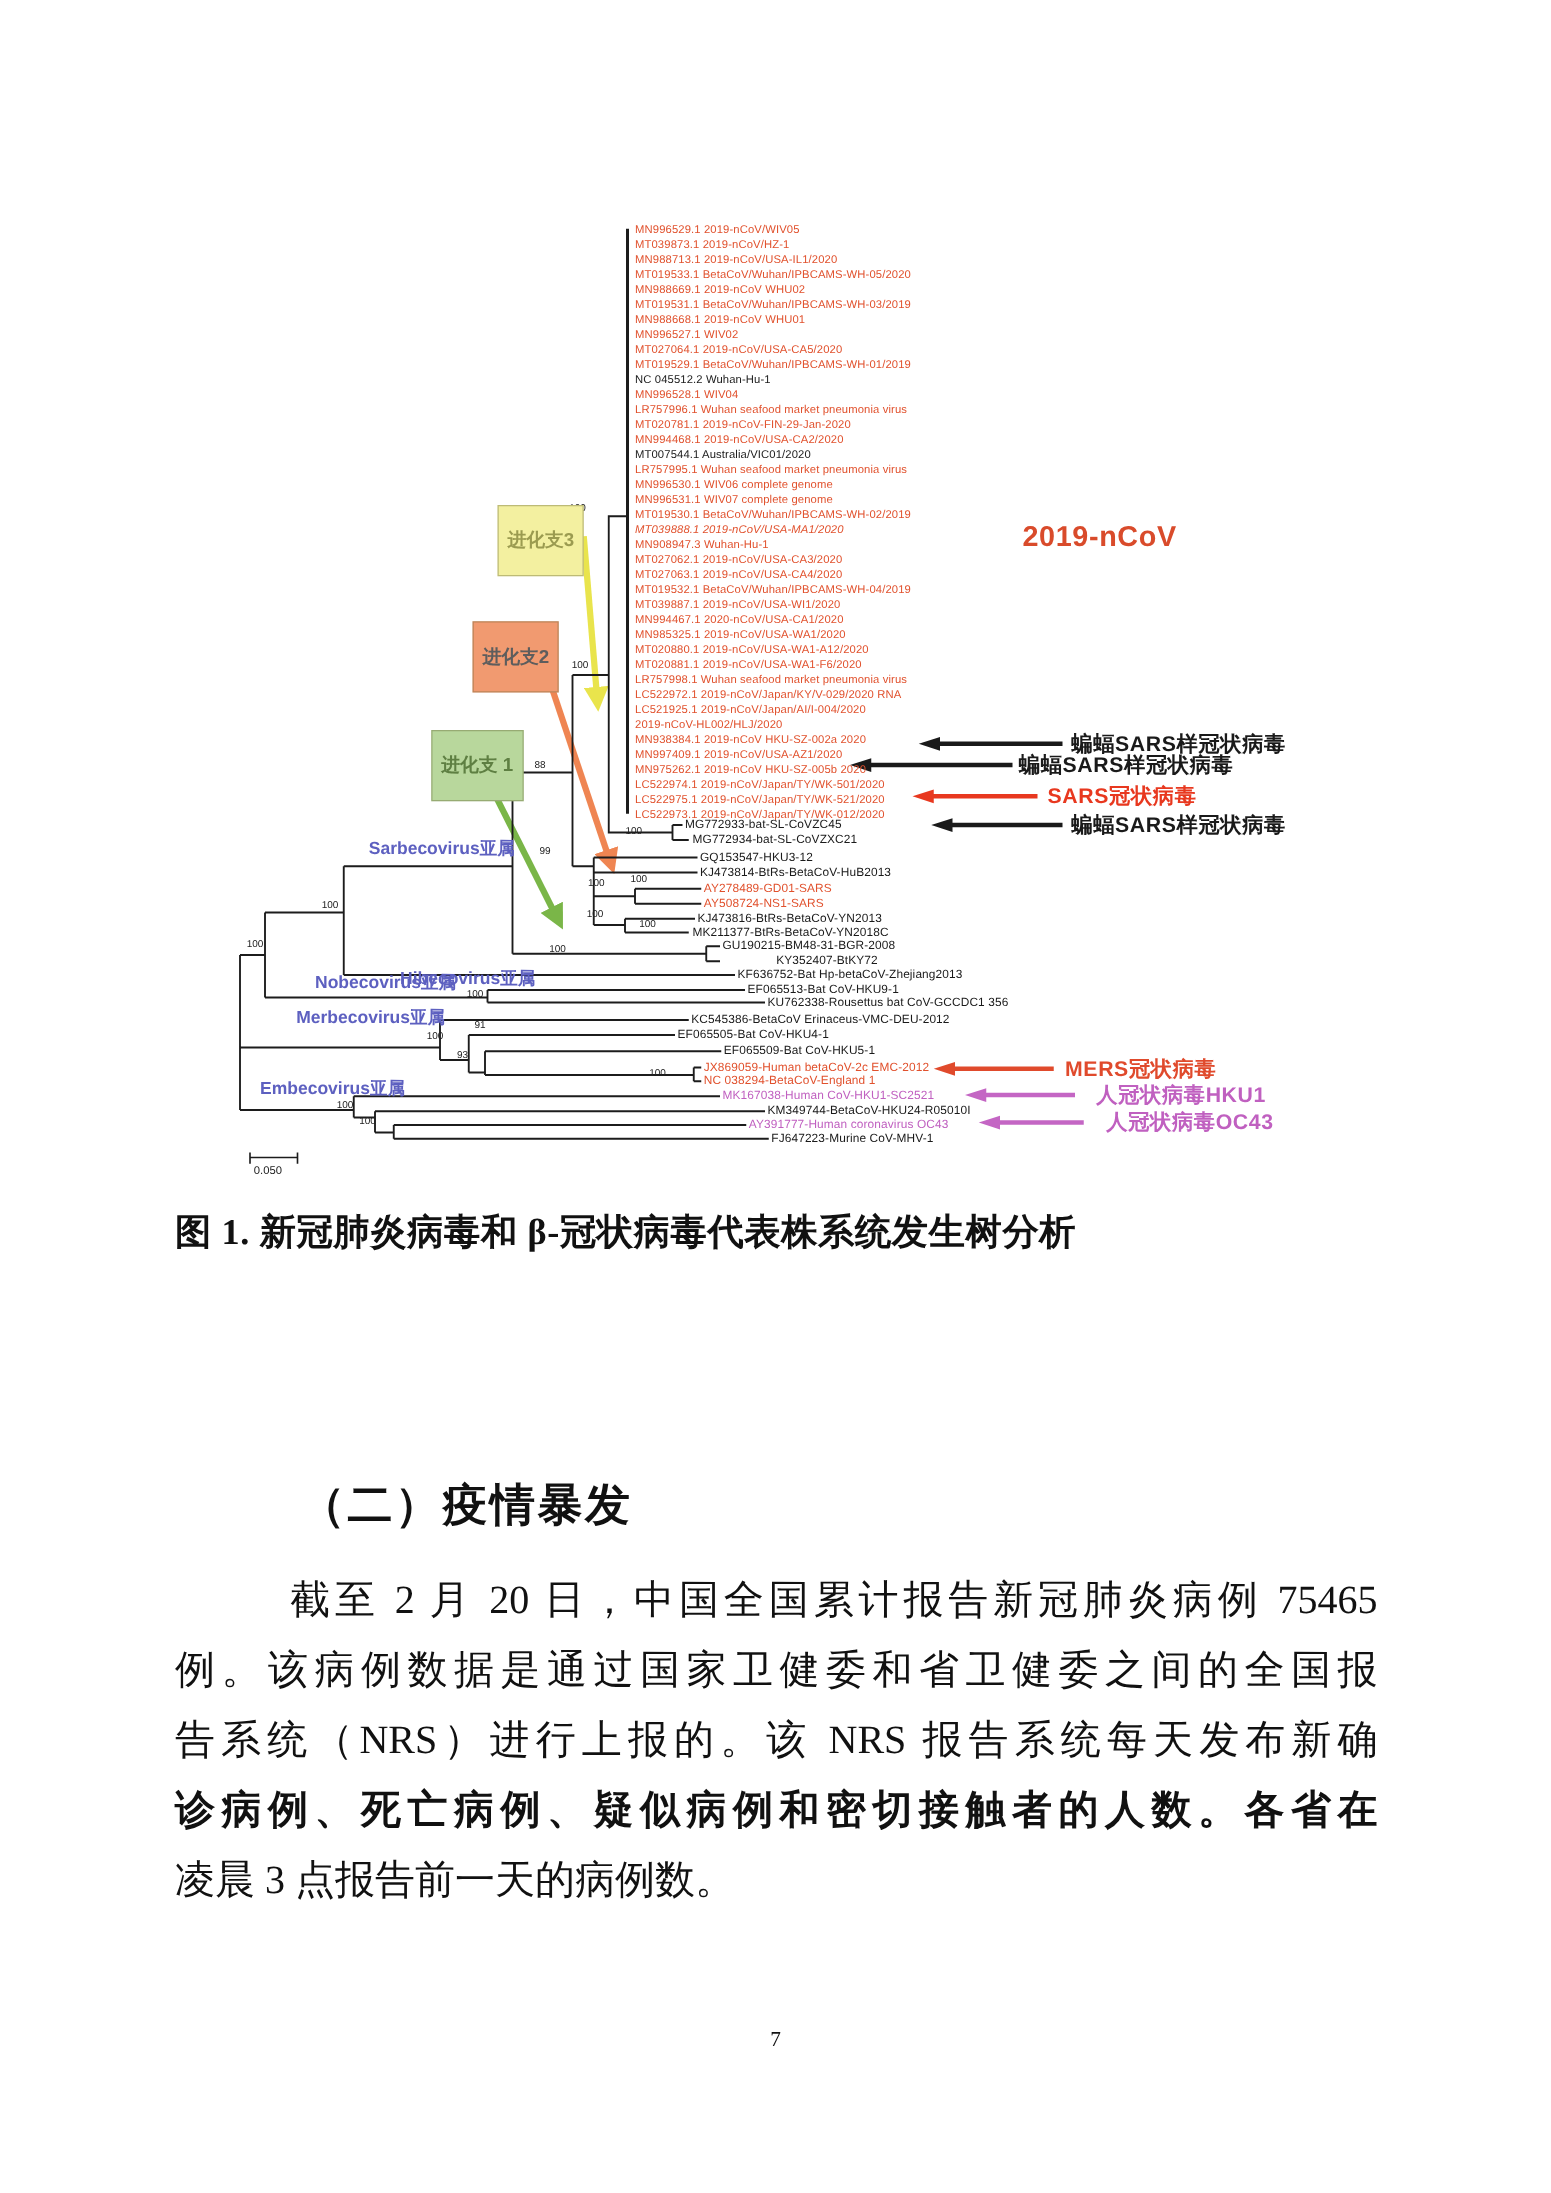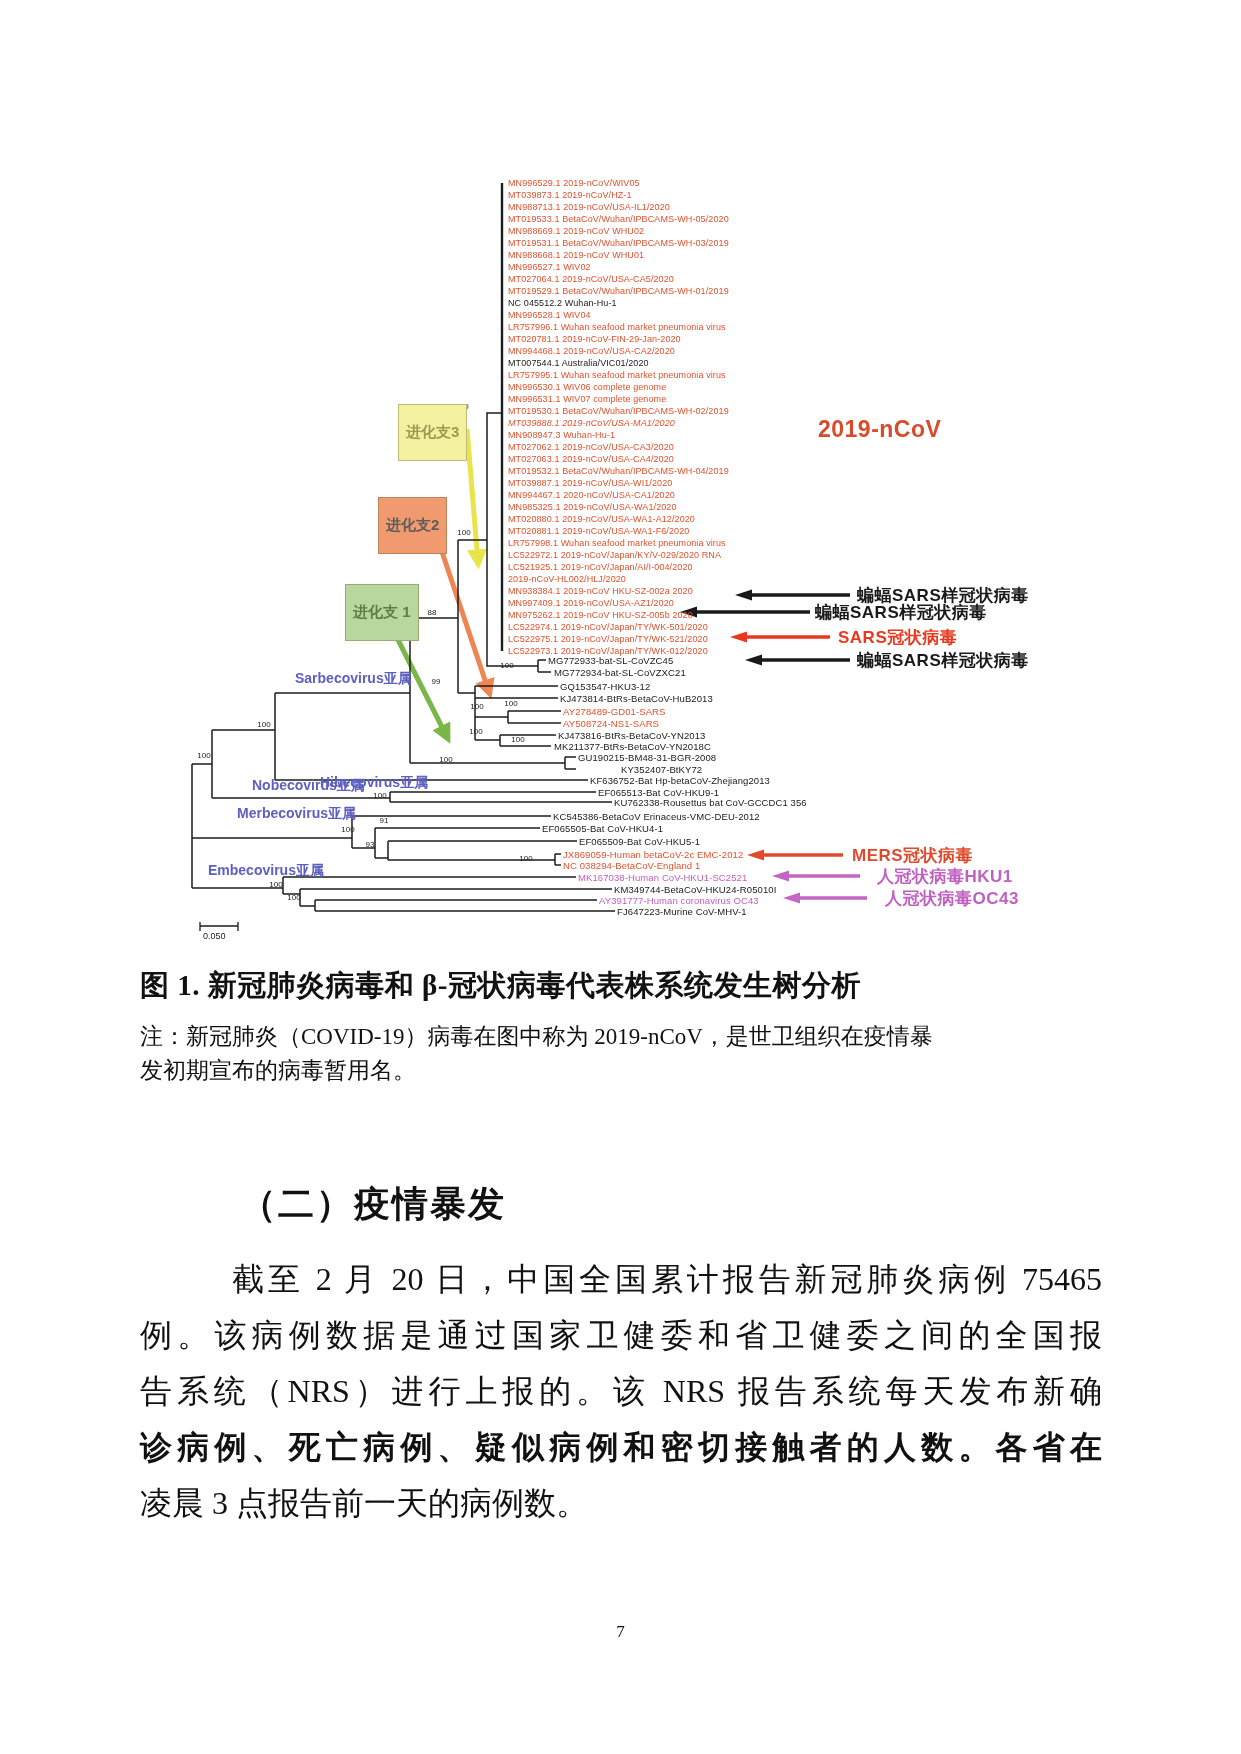--- a/index.html
+++ b/index.html
@@ -211,24 +211,20 @@
         <div class="annot" style="left: 707px; top: 728px; color: rgb(192, 96, 192);">人冠状病毒HKU1</div>
         <div class="annot" style="left: 715px; top: 750px; color: rgb(192, 96, 192);">人冠状病毒OC43</div>
       </div>
 
     <div id="big-label">2019-nCoV</div>
     <div id="scale-text">0.050</div>
   </div>
 
   <div id="caption">图 1. 新冠肺炎病毒和 β-冠状病毒代表株系统发生树分析</div>
 
-  <div id="note">
-    <div>注：新冠肺炎（COVID-19）病毒在图中称为 2019-nCoV，是世卫组织在疫情暴</div>
-    <div>发初期宣布的病毒暂用名。</div>
-  </div>
 
   <div id="sec-heading">（二）疫情暴发</div>
 
   <div id="para">
       <div class="para-line just" style="top: 1258px; padding-left: 92px; width: 870px;">截至 2 月 20 日，中国全国累计报告新冠肺炎病例 75465</div>
       <div class="para-line just" style="top: 1314px;">例。该病例数据是通过国家卫健委和省卫健委之间的全国报</div>
       <div class="para-line just" style="top: 1370px;">告系统（NRS）进行上报的。该 NRS 报告系统每天发布新确</div>
       <div class="para-line just" style="top: 1426px; font-weight: bold;">诊病例、死亡病例、疑似病例和密切接触者的人数。各省在</div>
       <div class="para-line" style="top: 1482px;">凌晨 3 点报告前一天的病例数。</div>
     </div>

